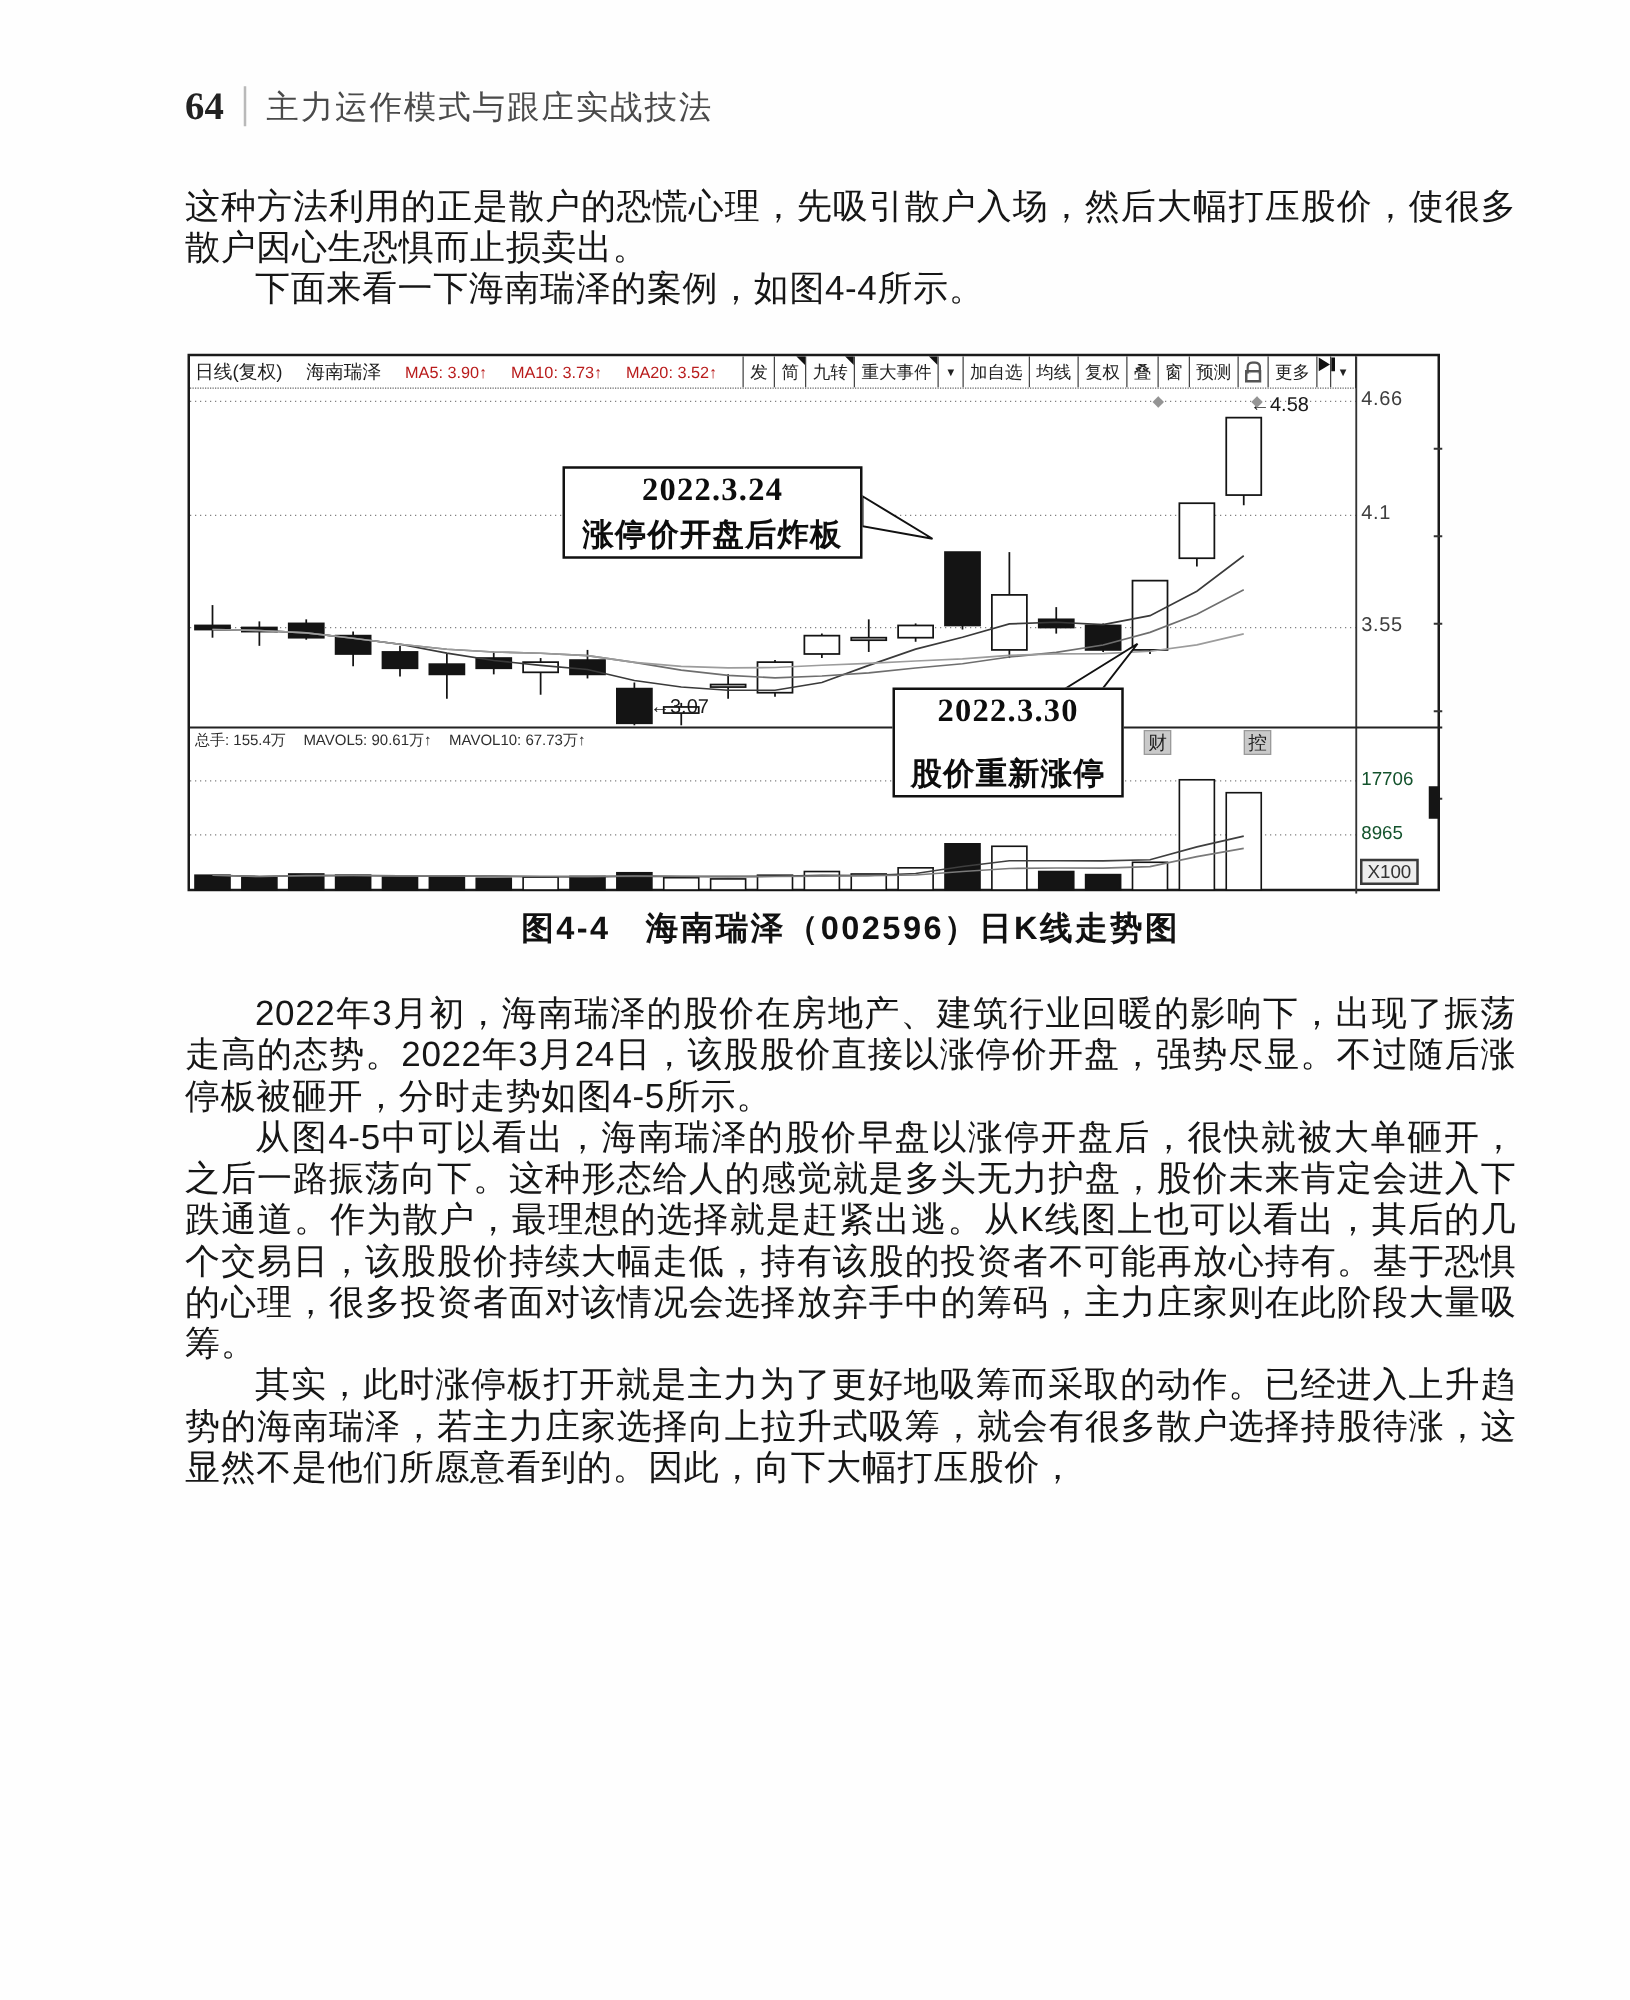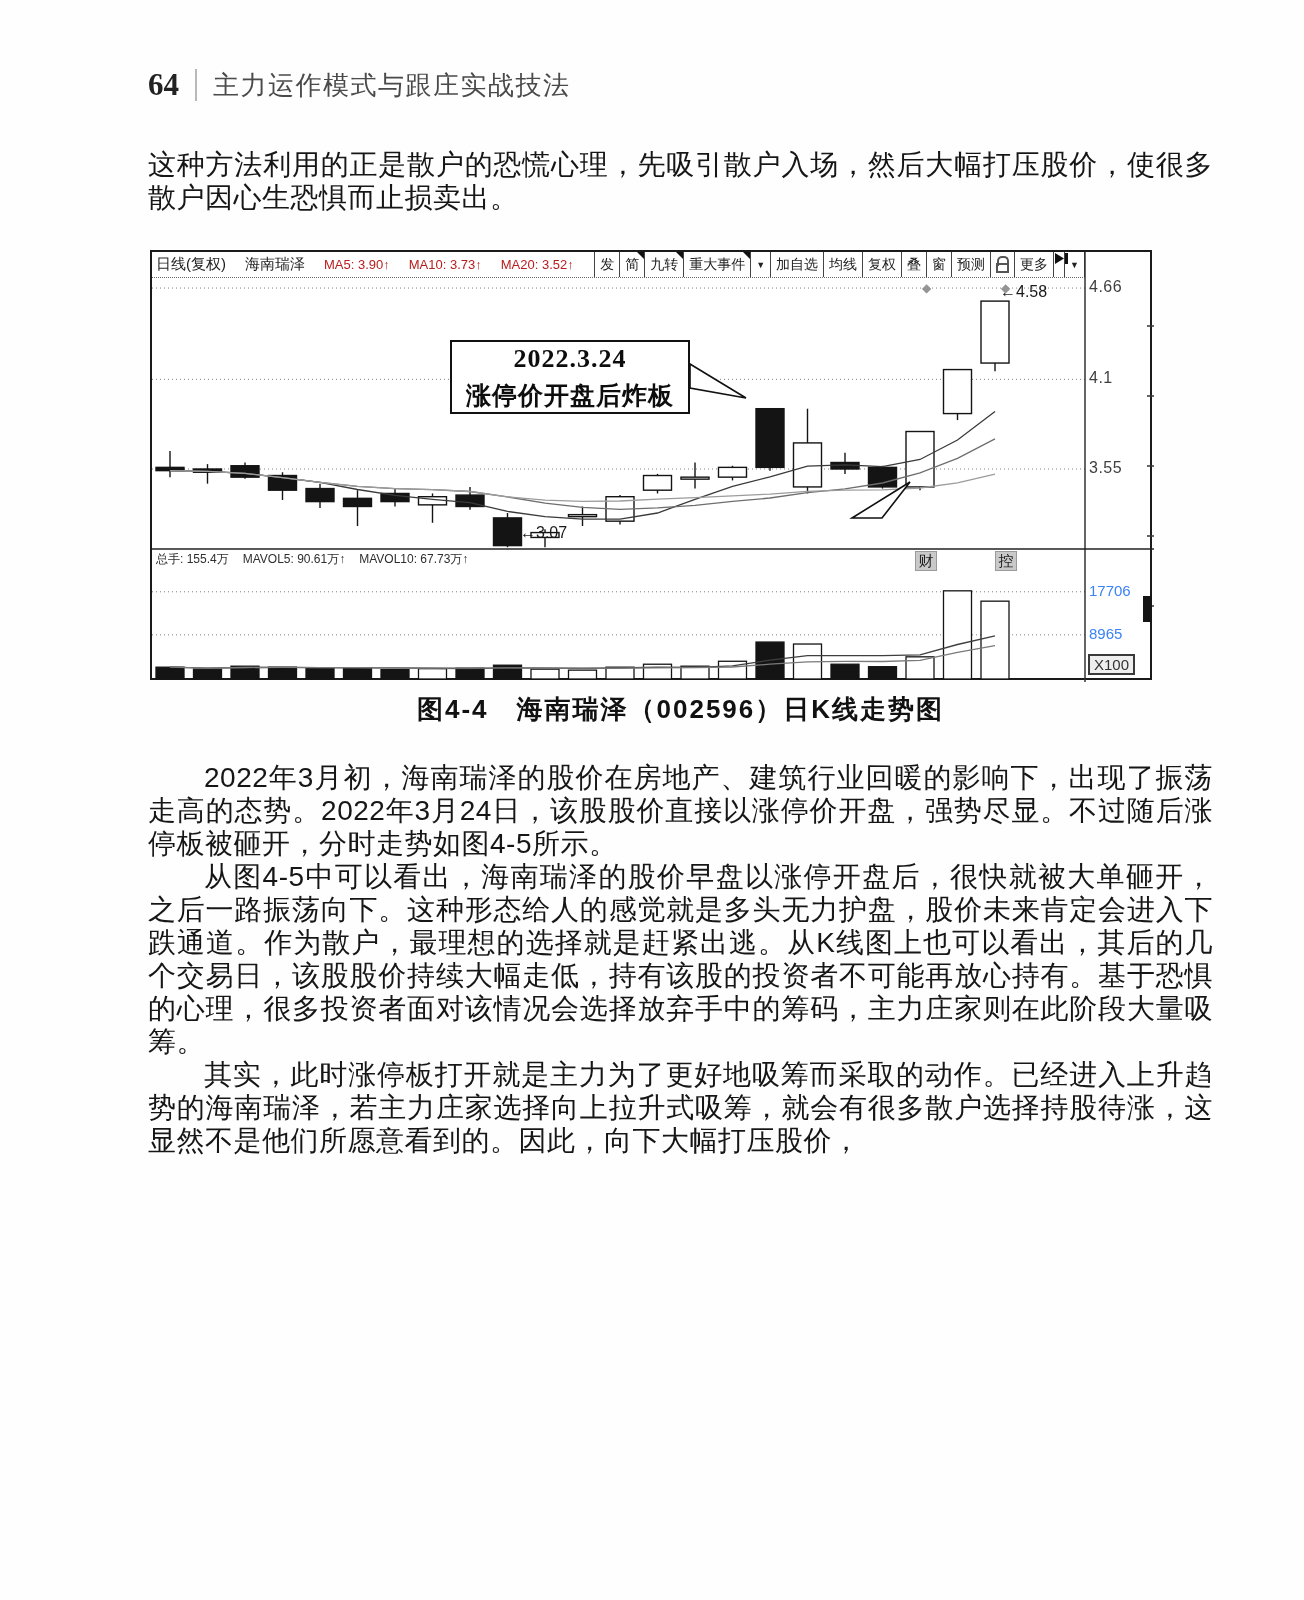--- a/index.html
+++ b/index.html
@@ -53,21 +53,21 @@
   }
   .tb-caret { font-size:9px; color:#222; }
   .lock-body { position:relative; width:13px; height:10px; border:2px solid #555; margin-top:6px; }
   .lock-body::before {
     content:""; position:absolute; left:-1px; top:-9px; width:8px; height:8px;
     border:2px solid #555; border-bottom:none; border-radius:5px 5px 0 0;
   }
   
   .ov { position:absolute; }
   .axis-lab { font-size:16px; color:#3f3f3f; letter-spacing:0.5px; }
-  .vol-lab  { font-size:15px; color:#3b82f6; }
+  .vol-lab  { font-size:15px; color:#14532d; }
   .x100 { font-size:15px; color:#333; border:2px solid #3a3a3a; padding:0 4px; background:#eee; }
   .vol-header { display:flex; gap:14px; font-size:12px; color:#2e2e2e; white-space:nowrap;text-align:center; }
   .callout {
     border:2px solid #111; background:#fff; text-align:center;
     font-family:"Liberation Serif","DejaVu Serif",serif; font-weight:bold; color:#0d0d0d;
     display:flex; flex-direction:column; justify-content:space-between; line-height:33px;
   }
   .callout .l1 { font-size:26px; letter-spacing:1px; }
   .callout .l2 { font-size:25px; letter-spacing:1px; }
   .pt-label { font-size:16px; color:#1a1a1a; white-space:nowrap; }
@@ -82,20 +82,21 @@
 
 <div class="page">
 
   <header class="pg-header">
     <span class="pg-num">64</span>
     <span class="pg-rule"></span>
     <span class="pg-title">主力运作模式与跟庄实战技法</span>
   </header>
 
   <p class="para">这种方法利用的正是散户的恐慌心理，先吸引散户入场，然后大幅打压股价，使很多散户因心生恐惧而止损卖出。</p>
+  <p class="para indent">下面来看一下海南瑞泽的案例，如图4-4所示。</p>
 
   <figure>
     <div class="chart" id="chart">
 
       <svg id="ksvg" width="1002" height="430" viewBox="0 0 1002 430">
           <line x1="0" y1="36.069999999999936" x2="933" y2="36.069999999999936" stroke="#808080" stroke-width="1" stroke-dasharray="1 3"></line>
           <line x1="0" y1="127.35000000000002" x2="933" y2="127.35000000000002" stroke="#808080" stroke-width="1" stroke-dasharray="1 3"></line>
           <line x1="0" y1="217" x2="933" y2="217" stroke="#808080" stroke-width="1" stroke-dasharray="1 3"></line>
           <line x1="0" y1="339.77832512315274" x2="933" y2="339.77832512315274" stroke="#808080" stroke-width="1" stroke-dasharray="1 3"></line>
           <line x1="0" y1="382.8374384236453" x2="933" y2="382.8374384236453" stroke="#808080" stroke-width="1" stroke-dasharray="1 3"></line>
@@ -234,20 +235,24 @@
       <div class="ov vol-header" style="left:4px;top:299px">
         <span>总手: 155.4万</span>
         <span>MAVOL5: 90.61万↑</span>
         <span>MAVOL10: 67.73万↑</span>
       </div>
 
       <div class="ov callout" style="left:298px;top:88px;width:240px;height:74px">
         <span class="l1">2022.3.24</span>
         <span class="l2">涨停价开盘后炸板</span>
       </div>
+      <div class="ov callout" style="left:562px;top:265px;width:185px;height:88px">
+        <span class="l1">2022.3.30</span>
+        <span class="l2">股价重新涨停</span>
+      </div>
 
       <span class="ov pt-label" style="left:848px;top:31px">←4.58</span>
       <span class="ov pt-label" style="left:368px;top:272px">←3.07</span>
 
       <div class="ov evt-badge" style="left:763px;top:299px">财</div>
       <div class="ov evt-badge" style="left:843px;top:299px">控</div>
 
       <span class="ov diamond" style="left:770px;top:29px">◆</span>
       <span class="ov diamond" style="left:849px;top:29px">◆</span>
     </div>

